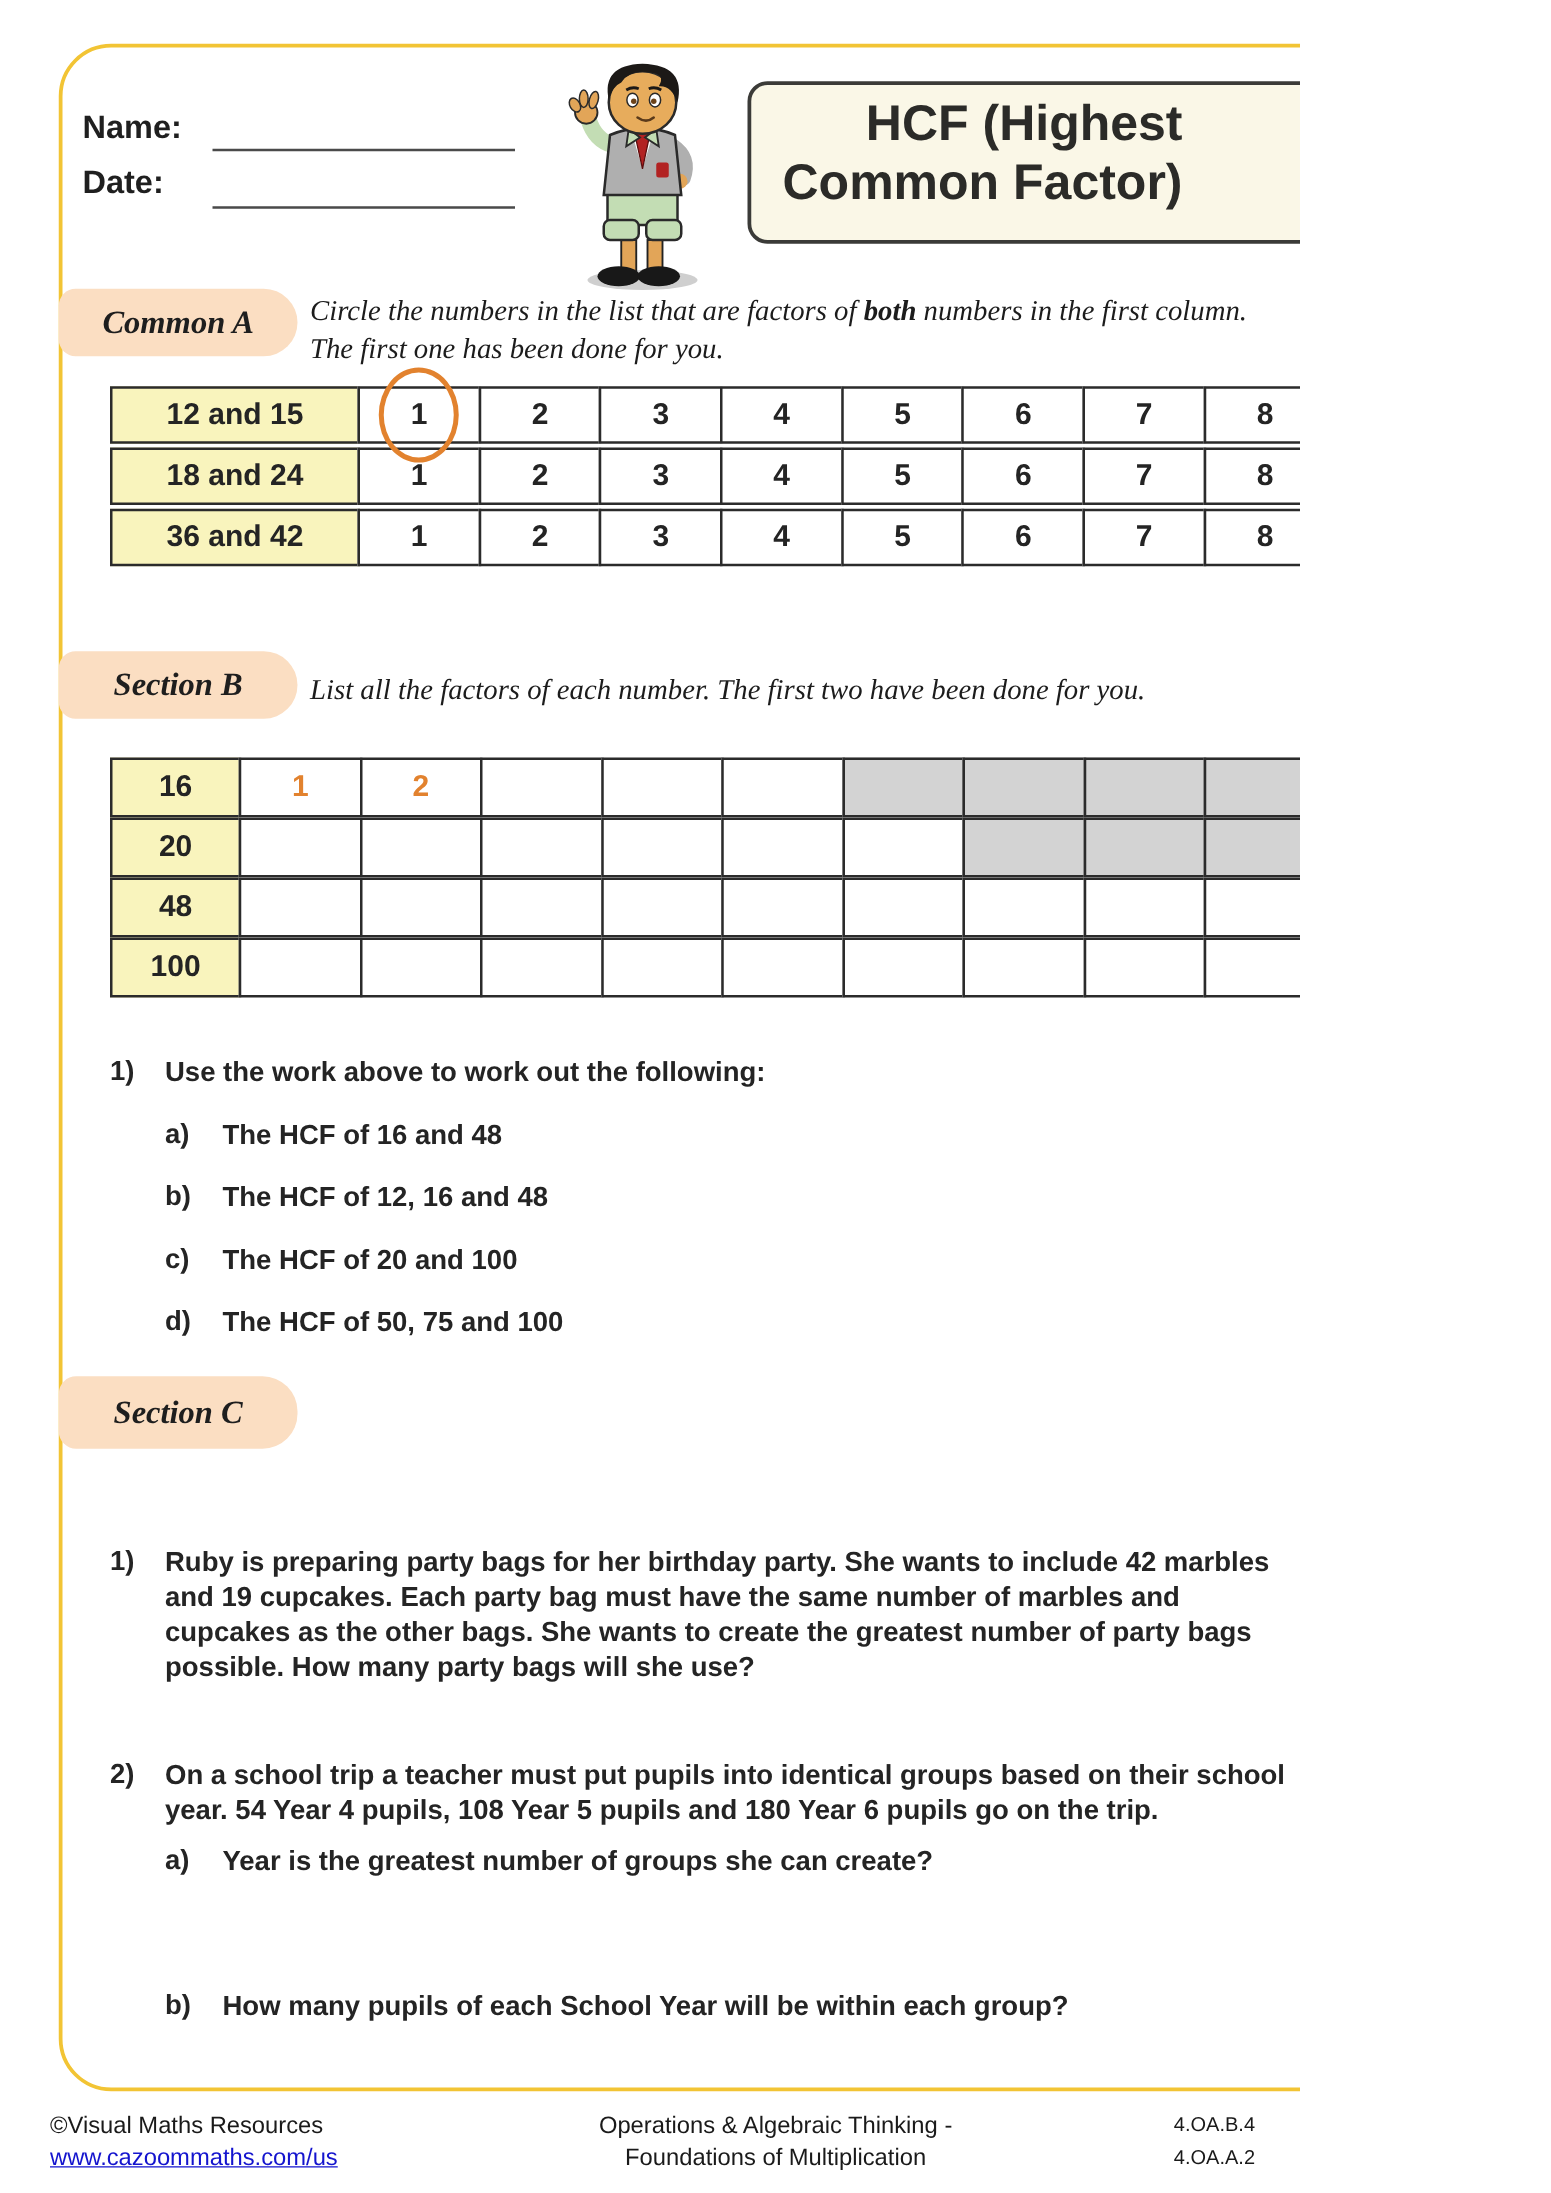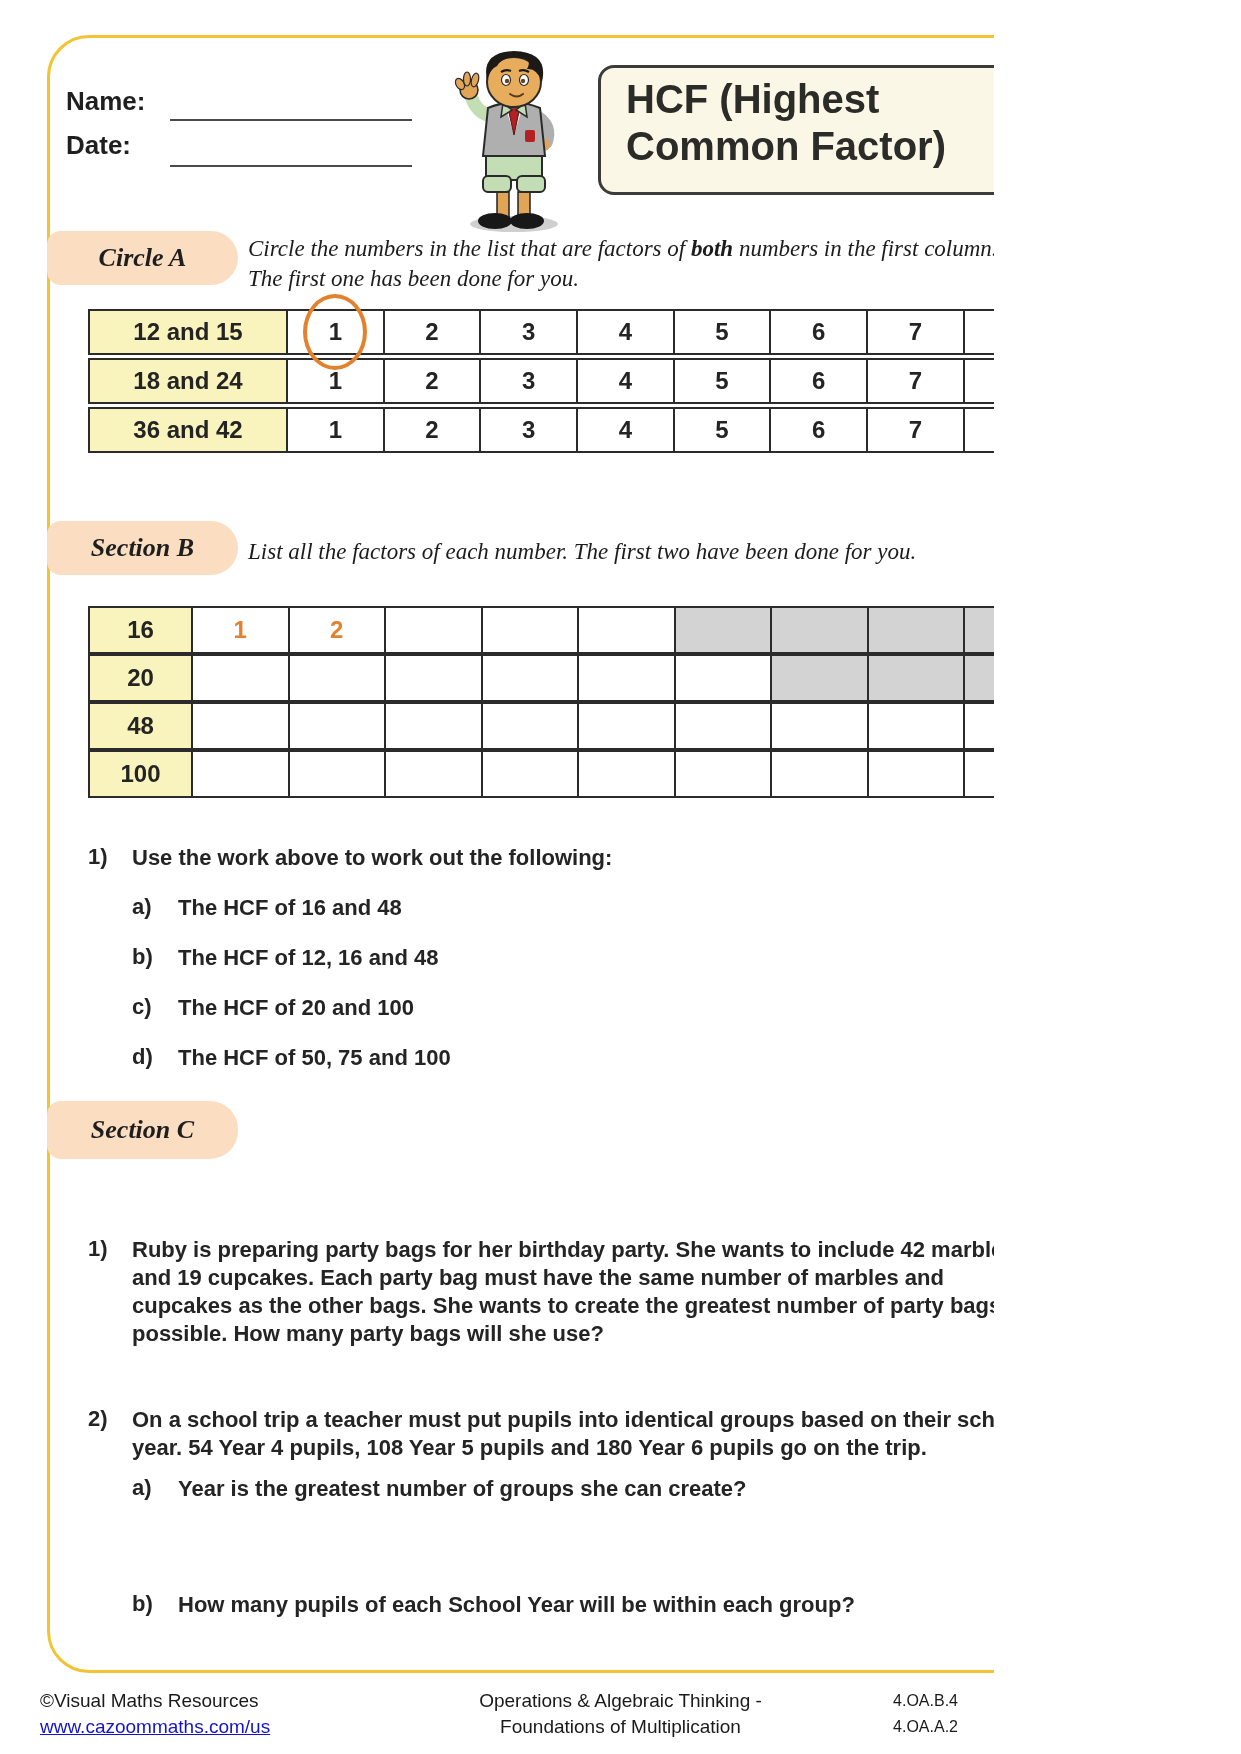--- a/index.html
+++ b/index.html
@@ -1,29 +1,29 @@
 <!DOCTYPE html>
 <html style="--frame-gold: #F2C434; --pill-peach: #FBDEC2; --cell-yellow: #F9F4BD; --cell-gray: #D3D3D3; --accent-orange: #E2822E; --table-border: #2B2B2B; --title-box-cream: #FAF7E7; --link-blue: #1414CE;"><head>
 <meta charset="utf-8">
 <style>
   html,body{margin:0;padding:0;background:#fff;}
   .sheet{position:relative;width:994px;height:1754px;background:#fff;
-         font-family:"Liberation Sans",sans-serif;color:#222;overflow:hidden;}
+         font-family:"Liberation Sans",sans-serif;color:#222;overflow:hidden;padding-left:46px;}
   .frame{position:absolute;left:47px;top:35px;width:1148px;height:1638px;
          border:3px solid var(--frame-gold,#F2C434);border-radius:42px;box-sizing:border-box;}
 
   
   .flabel{position:absolute;font-weight:bold;font-size:26px;color:#1f1f1f;}
   .write-line{position:absolute;height:0;border-bottom:2.5px solid #4a4a4a;}
   .boy{position:absolute;left:376px;top:8px;width:162px;height:188px;}
   .title-box{position:absolute;left:548px;top:27px;width:566px;height:130px;
              background:var(--title-box-cream,#FAF7E7);border:3px solid #3b3b38;
              border-radius:16px;box-sizing:border-box;}
   .title-text{position:absolute;left:25px;top:8px;font-size:40px;font-weight:bold;
-              line-height:47px;white-space:pre-line;color:#2b2b28;}
+              line-height:47px;white-space:pre-line;color:#2b2b28;text-align:right;}
   .logo{position:absolute;right:14px;top:10px;width:104px;text-align:center;}
   .logo svg{width:48px;height:57px;display:block;margin:0 auto;}
   .logo-caption{font-family:"Liberation Serif",serif;font-weight:bold;font-size:20px;
                 margin-top:1px;color:#1d1d1a;}
 
   
   .pill{position:absolute;left:-3px;width:191px;height:54px;background:var(--pill-peach,#FBDEC2);
         border-radius:14px 28px 28px 14px;display:flex;align-items:center;justify-content:center;
         font-family:"Liberation Serif",serif;font-style:italic;font-weight:bold;font-size:26px;color:#1e1e1e;}
   #pillA{top:193px}#pillB{top:483px}#pillC{top:1063px;height:58px;}
@@ -124,21 +124,21 @@
         <svg viewBox="0 0 48 57">
           <rect width="48" height="57" fill="#1d1d1a"></rect>
           <ellipse cx="24" cy="10" rx="16" ry="4.5" fill="#fff"></ellipse>
           <path d="M8 10 Q10 24 18 29 Q21 31 20 36 L17 48 Q24 51 31 48 L28 36 Q27 31 30 29 Q38 24 40 10 Q32 15 24 15 Q16 15 8 10 z" fill="#fff"></path>
         </svg>
         <div class="logo-caption">cazoom!</div>
       </div>
     </div>
 
     <div class="pill" id="pillA">
-      <span>Circle A</span>
+      <span>Common A</span>
     </div>
     <div class="instr" id="instrA">
       <span>Circle the numbers in the list that are factors of </span><b>both</b><span> numbers in the first column.</span>
       <div>The first one has been done for you.</div>
     </div>
     <div class="wtable" id="tableA">
         <div class="trow">
           <div class="tcell label-cell label-a">12 and 15</div>
           <div class="tcell val-cell">
             <span>1</span>

